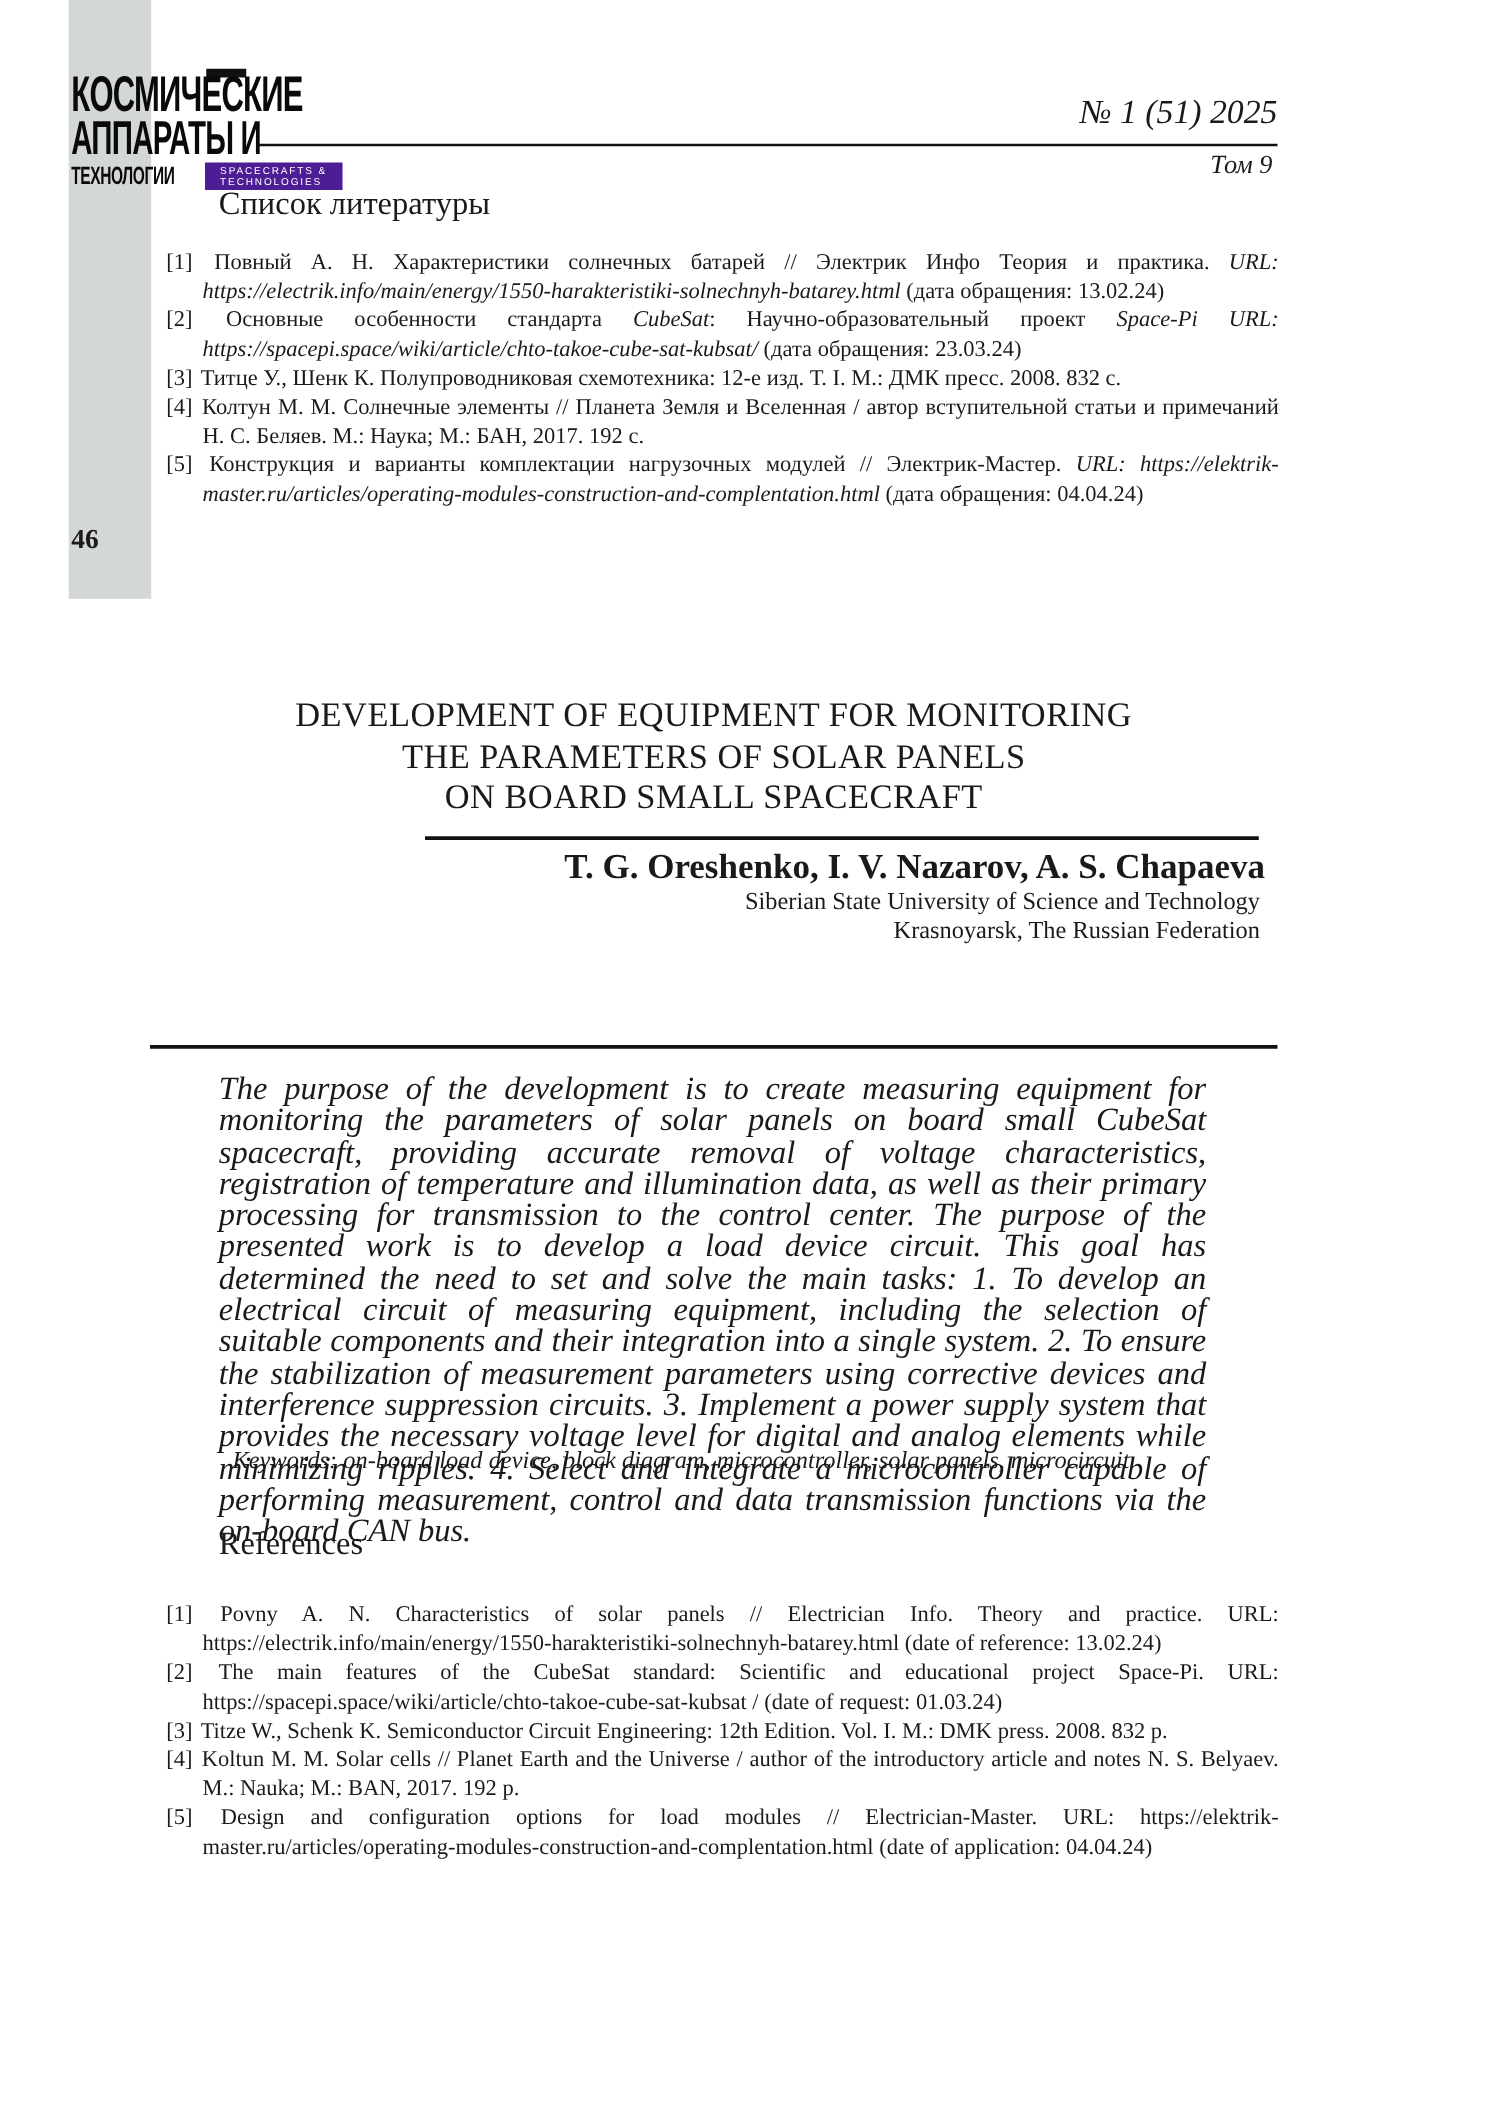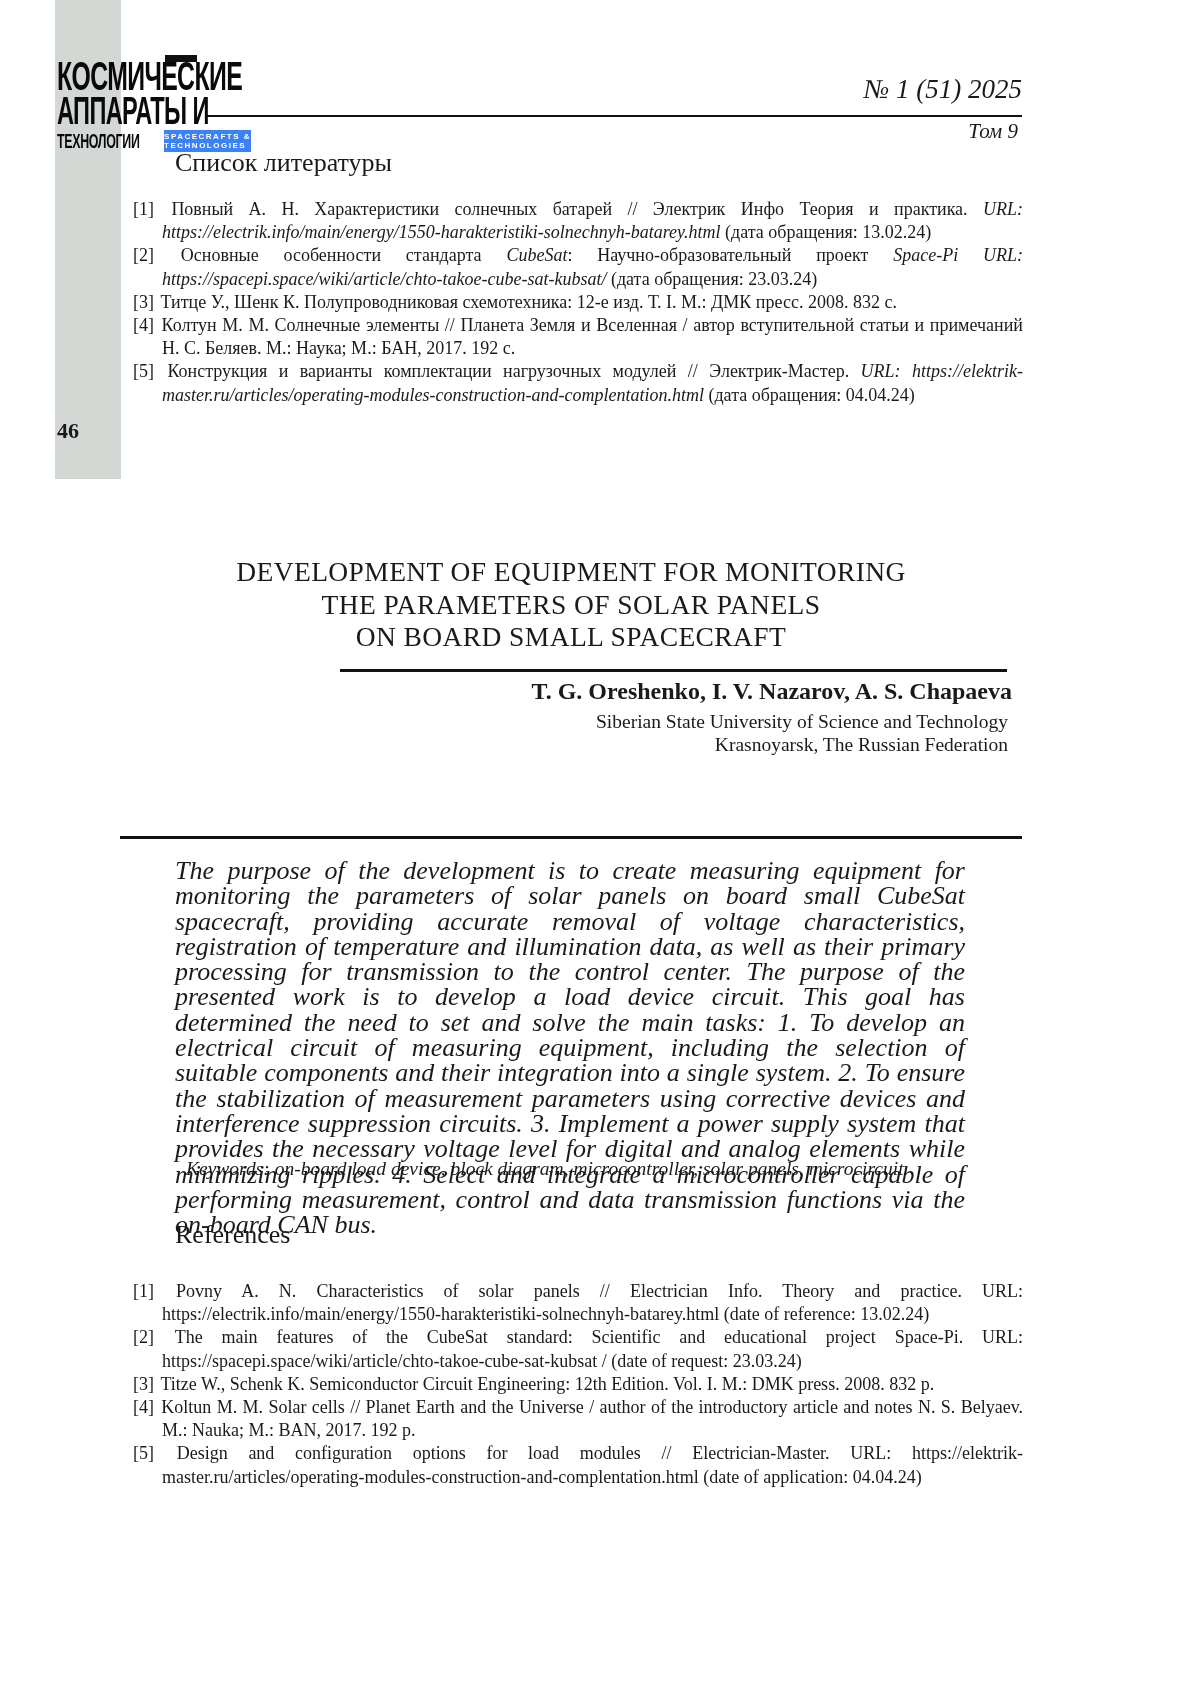--- a/index.html
+++ b/index.html
@@ -17,22 +17,22 @@
     transform:scaleX(0.62);transform-origin:left;letter-spacing:-1px;
   }
   .logo .l1{font-size:40px;line-height:36px;}
   .logo .l2{font-size:38px;line-height:34px;}
   .logo-row3{display:flex;align-items:center;margin-top:2px;}
   .logo .l3{
     font-family:"Liberation Sans",sans-serif;font-weight:700;font-size:20px;line-height:18px;
     transform:scaleX(0.62);transform-origin:left;letter-spacing:-0.5px;white-space:nowrap;flex:0 0 auto;
   }
   .logo-box{
-    margin-left:-26px;background:#3b82f6;color:#fff;font-family:"Liberation Sans",sans-serif;
-    font-weight:700;font-size:8px;line-height:9px;letter-spacing:1.5px;padding:2px 0;white-space:nowrap;
+    margin-left:-26px;background:#4c1d95;color:#fff;font-family:"Liberation Sans",sans-serif;
+    font-weight:400;font-size:8px;line-height:9px;letter-spacing:1.5px;padding:2px 12px;white-space:nowrap;
   }
   .logo-topmark{position:absolute;left:108px;top:-3px;width:32px;height:7px;background:#111;}
 
   
   .issue{position:absolute;top:74px;right:178px;font-style:italic;font-size:27px;white-space:nowrap;}
   .header-rule{position:absolute;left:206px;top:115px;width:816px;height:2px;background:#111;}
   .volume{position:absolute;top:119px;right:182px;font-style:italic;font-size:21px;}
 
   
   .sec-heading{position:absolute;left:175px;font-size:26px;font-weight:400;margin:0;text-align:right;}
@@ -46,21 +46,21 @@
   .ref .it{font-style:italic;}
   .ref-num{padding-right:2px;}
 
   .page-number{position:absolute;left:57px;top:418px;font-weight:700;font-size:22px;}
 
   
   .title{position:absolute;left:120px;top:556px;width:902px;text-align:center;
          font-size:27.5px;line-height:32.5px;letter-spacing:0.4px;font-weight:400;}
   .title-rule{position:absolute;left:340px;top:669px;width:667px;height:3px;background:#111;}
   .authors{position:absolute;left:120px;top:678px;width:892px;text-align:right;
-           font-weight:700;font-size:24px;}
+           font-weight:700;font-size:28px;}
   .affiliation{position:absolute;left:120px;top:710px;width:888px;text-align:right;
                font-size:19.5px;line-height:23px;}
   .full-rule{position:absolute;left:120px;top:836px;width:902px;height:3px;background:#111;}
 
   .abstract{position:absolute;left:175px;top:858px;width:790px;margin:0;
             font-style:italic;font-size:26px;line-height:25.3px;text-align:justify;}
   .keywords{position:absolute;left:186px;top:1158px;width:780px;margin:0;
             font-style:italic;font-size:19.5px;}
 </style>
 </head>
@@ -115,17 +115,17 @@
 <div class="full-rule"></div>
 
 <p class="abstract">The purpose of the development is to create measuring equipment for monitoring the parameters of solar panels on board small CubeSat spacecraft, providing accurate removal of voltage characteristics, registration of temperature and illumination data, as well as their primary processing for transmission to the control center. The purpose of the presented work is to develop a load device circuit. This goal has determined the need to set and solve the main tasks: 1. To develop an electrical circuit of measuring equipment, including the selection of suitable components and their integration into a single system. 2. To ensure the stabilization of measurement parameters using corrective devices and interference suppression circuits. 3. Implement a power supply system that provides the necessary voltage level for digital and analog elements while minimizing ripples. 4. Select and integrate a microcontroller capable of performing measurement, control and data transmission functions via the on-board CAN bus.</p>
 
 <p class="keywords">Keywords: on-board load device, block diagram, microcontroller, solar panels, microcircuit.</p>
 
 <h2 class="sec-heading" style="top:1220px;">References</h2>
 
 <div class="ref-list" style="top:1280px;" id="en-refs">
     <div class="ref"><span class="ref-num">[1] </span><span>Povny A. N. Characteristics of solar panels // Electrician Info. Theory and practice. URL: https://electrik.info/main/energy/1550-harakteristiki-solnechnyh-batarey.html (date of reference: 13.02.24)</span></div>
-    <div class="ref"><span class="ref-num">[2] </span><span>The main features of the CubeSat standard: Scientific and educational project Space-Pi. URL: https://spacepi.space/wiki/article/chto-takoe-cube-sat-kubsat / (date of request: 23.03.24)</span></div>
+    <div class="ref"><span class="ref-num">[2] </span><span>The main features of the CubeSat standard: Scientific and educational project Space-Pi. URL: https://spacepi.space/wiki/article/chto-takoe-cube-sat-kubsat / (date of request: 01.03.24)</span></div>
     <div class="ref"><span class="ref-num">[3] </span><span>Titze W., Schenk K. Semiconductor Circuit Engineering: 12th Edition. Vol. I. M.: DMK press. 2008. 832 p.</span></div>
     <div class="ref"><span class="ref-num">[4] </span><span>Koltun M. M. Solar cells // Planet Earth and the Universe / author of the introductory article and notes N. S. Belyaev. M.: Nauka; M.: BAN, 2017. 192 p.</span></div>
     <div class="ref"><span class="ref-num">[5] </span><span>Design and configuration options for load modules // Electrician-Master. URL: https://elektrik-master.ru/articles/operating-modules-construction-and-complentation.html (date of application: 04.04.24)</span></div>
   </div>
 
 </body></html>

